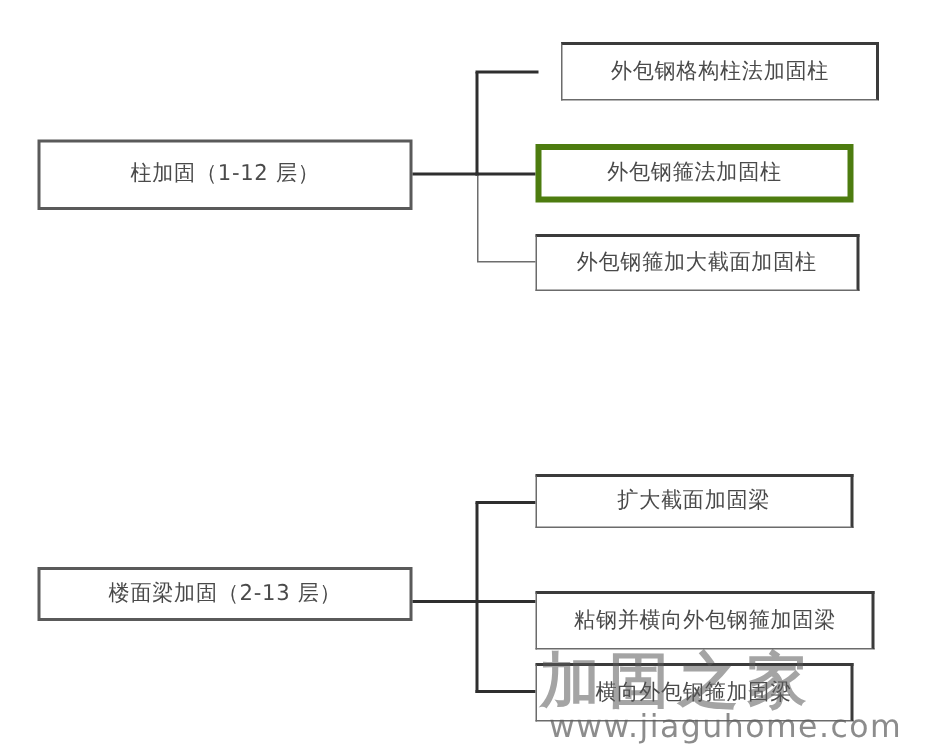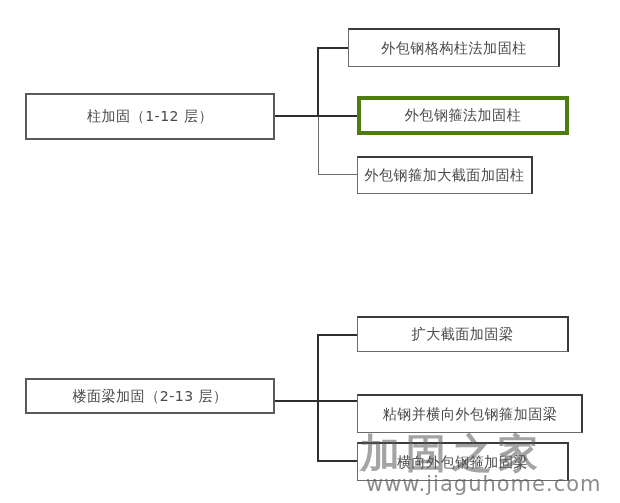--- a/index.html
+++ b/index.html
@@ -101,31 +101,31 @@
   <div class="node root" style="left:25px; top:93px; width:250px; height:47px;">
     <span class="label">柱加固（1-12 层）</span>
   </div>
 
   <div class="conn h" style="left:275px; top:115px; width:44px;"></div>
 
   <div class="conn v" style="left:317px; top:48px; height:69px;"></div>
   <div class="conn v thin" style="left:318px; top:116px; height:58px;"></div>
 
   <div class="conn h" style="left:317px; top:47px; width:42px;"></div>
-  <div class="node heavy" style="left:348px; top:28px; width:212px; height:39px;">
+  <div class="node heavy" style="left:374px; top:28px; width:212px; height:39px;">
     <span class="label">外包钢格构柱法加固柱</span>
   </div>
 
   <div class="conn h" style="left:317px; top:115px; width:42px;"></div>
   <div class="node" style="left:357px; top:96px; width:212px; height:39px;">
     <span class="label">外包钢箍法加固柱</span>
   </div>
 
   <div class="conn h thin" style="left:318px; top:174px; width:41px;"></div>
-  <div class="node heavy" style="left:357px; top:156px; width:176px; height:38px;">
+  <div class="node heavy" style="left:357px; top:156px; width:216px; height:38px;">
     <span class="label">外包钢箍加大截面加固柱</span>
   </div>
 
   <div class="node root" style="left:25px; top:378px; width:250px; height:36px;">
     <span class="label">楼面梁加固（2-13 层）</span>
   </div>
 
   <div class="conn h" style="left:275px; top:400px; width:44px;"></div>
 
   <div class="conn v" style="left:317px; top:335px; height:66px;"></div>

